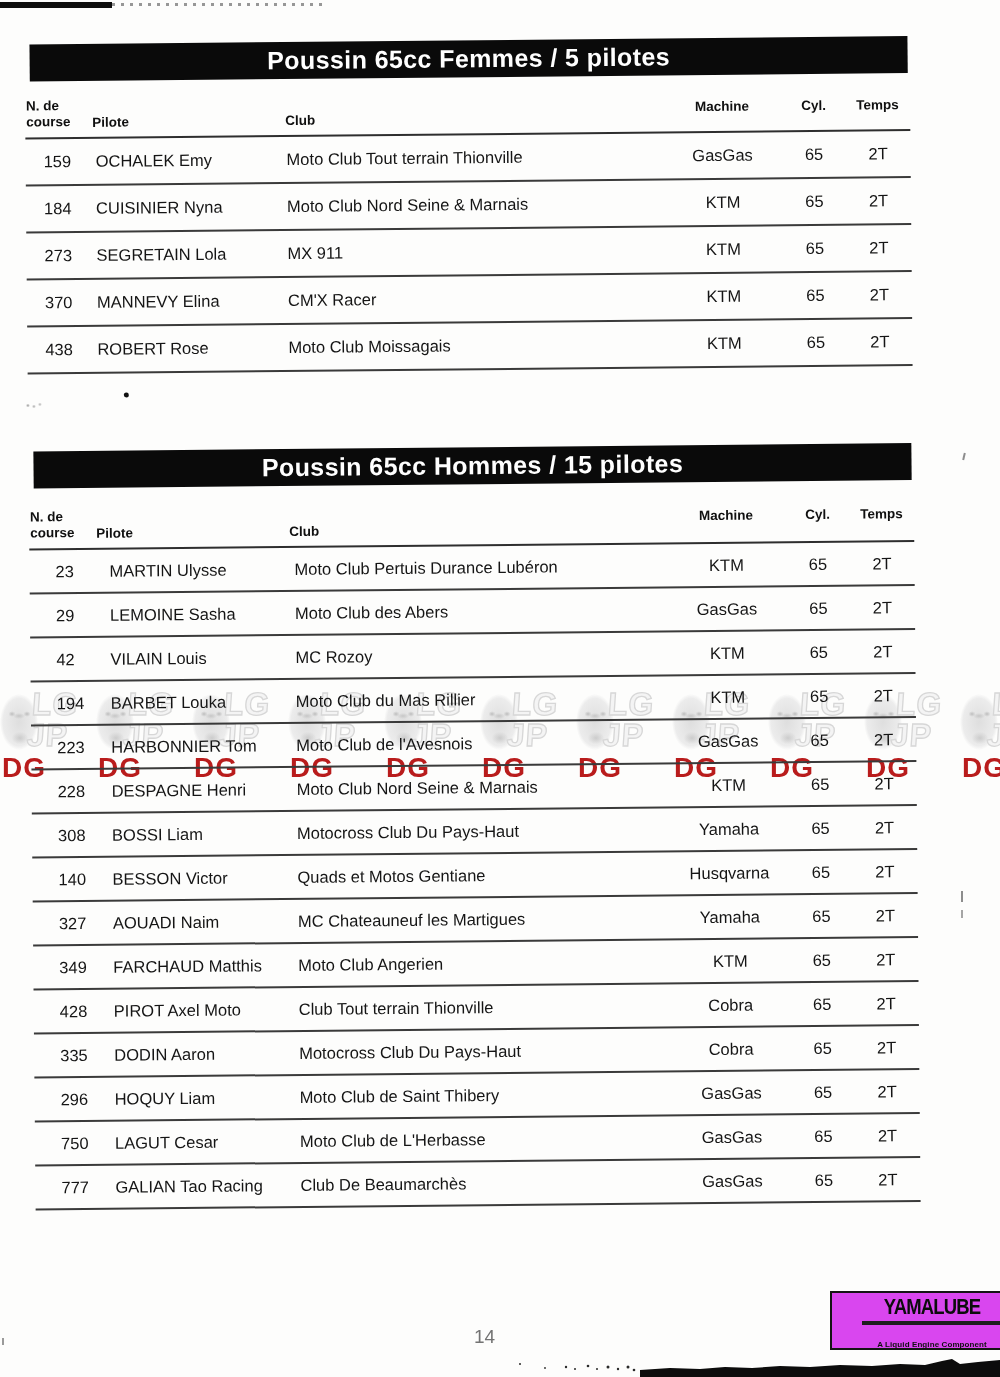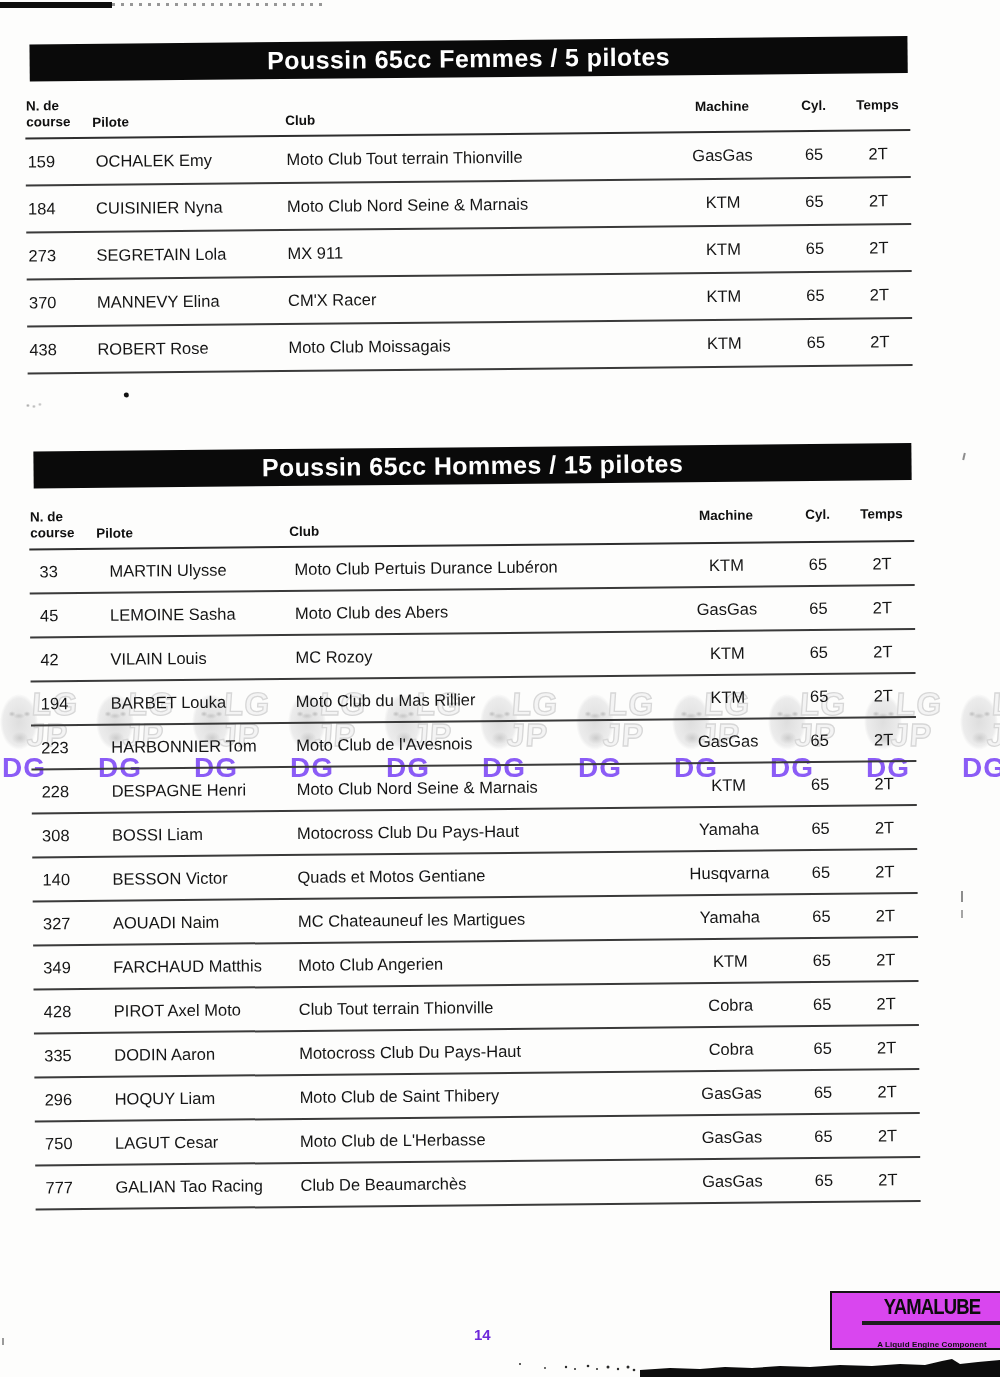--- a/index.html
+++ b/index.html
@@ -38,21 +38,21 @@
       radial-gradient(12px 9px at 20px 44px,#cccccc 0,transparent 70%),
       radial-gradient(19px 28px at 19px 28px,#dedede 0,#ececec 85%,transparent 100%);
   }
   .wm-lg,.wm-jp,.wm-dg{position:absolute;font-weight:bold;line-height:1;letter-spacing:1px;}
   .wm-lg,.wm-jp{
     font-size:32px;color:#f4f4f4;
     -webkit-text-stroke:1.3px #d7d7d7;text-stroke:1.3px #d7d7d7;
   }
   .wm-lg{left:32px;top:2px;transform:skewX(-4deg);}
   .wm-jp{left:27px;top:33px;transform:skewX(-4deg);}
-  .wm-dg{left:2px;top:68px;font-size:28px;color:#8b5cf6;}
+  .wm-dg{left:2px;top:68px;font-size:28px;color:#b91c1c;}
   
   .skew{position:absolute;left:0;top:0;width:1000px;height:1377px;
     transform:rotate(-0.55deg);transform-origin:500px 620px;z-index:2;}
   
   .rtable{position:absolute;left:30px;width:885px;}
   .t-femmes{top:40px;}
   .t-hommes{top:447px;}
   .title-bar{
     margin-left:5px;width:878px;height:37px;background:#0a0a0a;color:#ffffff;
     display:flex;align-items:center;justify-content:center;
@@ -62,29 +62,29 @@
   .thead{align-items:end;border-bottom:2px solid #2e2e2e;
     font-size:13.5px;font-weight:bold;padding-bottom:7px;color:#101010;}
   .t-femmes .thead{height:49px;}
   .t-hommes .thead{height:53px;}
   .h-num{line-height:1.2;padding-left:1px;}
   .h-num span{display:block;}
   .h-machine,.h-cyl,.h-temps{text-align:center;align-self:center;padding-top:14px;}
   .trow{align-items:center;border-bottom:2px solid #3a3a3a;font-size:16.5px;color:#151515;}
   .t-femmes .trow{height:45px;}
   .t-hommes .trow{height:42px;}
-  .c-num{padding-left:2px;}
+  .c-num{padding-left:2px;margin-left:16px;}
   .c-pilote{padding-left:3px;white-space:nowrap;}
   .c-club{padding-left:1px;white-space:nowrap;}
   .c-machine,.c-cyl,.c-temps{text-align:center;}
   .t-hommes .c-num{padding-left:10px;}
   .t-hommes .c-pilote{padding-left:13px;}
   .t-hommes .c-club{padding-left:5px;}
   
-  .page-number{position:absolute;left:474px;top:1326px;font-size:15px;color:#6d28d9;z-index:2;font-weight:bold;}
+  .page-number{position:absolute;left:474px;top:1326px;font-size:19px;color:#737373;z-index:2;}
   .logo-box{
     position:absolute;left:830px;top:1291px;width:146px;height:55px;z-index:2;
     border:2px solid #141414;background:#d946ef;display:flex;flex-direction:column;padding-left:27px;
   }
   .logo-brand{
     font-weight:bold;font-size:22px;letter-spacing:-1px;text-align:center;
     transform:scaleX(.84);transform-origin:50% 50%;margin-top:1px;color:#0c0c0c;white-space:nowrap;
   }
   .logo-rules{margin:1px 3px 0 3px;height:6px;border-top:2px solid #1d1d1d;border-bottom:2px solid #1d1d1d;}
   .logo-tagline{font-size:8px;font-weight:bold;text-align:center;margin-top:15px;color:#101010;letter-spacing:.1px;white-space:nowrap;}
@@ -240,29 +240,29 @@
           <span>course</span>
         </div>
         <div class="h-pilote">Pilote</div>
         <div class="h-club">Club</div>
         <div class="h-machine">Machine</div>
         <div class="h-cyl">Cyl.</div>
         <div class="h-temps">Temps</div>
       </div>
       <div class="tbody">
         <div class="grid trow">
-            <span class="c-num">33</span>
+            <span class="c-num">23</span>
             <span class="c-pilote">MARTIN Ulysse</span>
             <span class="c-club">Moto Club Pertuis Durance Lubéron</span>
             <span class="c-machine">KTM</span>
             <span class="c-cyl">65</span>
             <span class="c-temps">2T</span>
           </div>
           <div class="grid trow">
-            <span class="c-num">45</span>
+            <span class="c-num">29</span>
             <span class="c-pilote">LEMOINE Sasha</span>
             <span class="c-club">Moto Club des Abers</span>
             <span class="c-machine">GasGas</span>
             <span class="c-cyl">65</span>
             <span class="c-temps">2T</span>
           </div>
           <div class="grid trow">
             <span class="c-num">42</span>
             <span class="c-pilote">VILAIN Louis</span>
             <span class="c-club">MC Rozoy</span>

